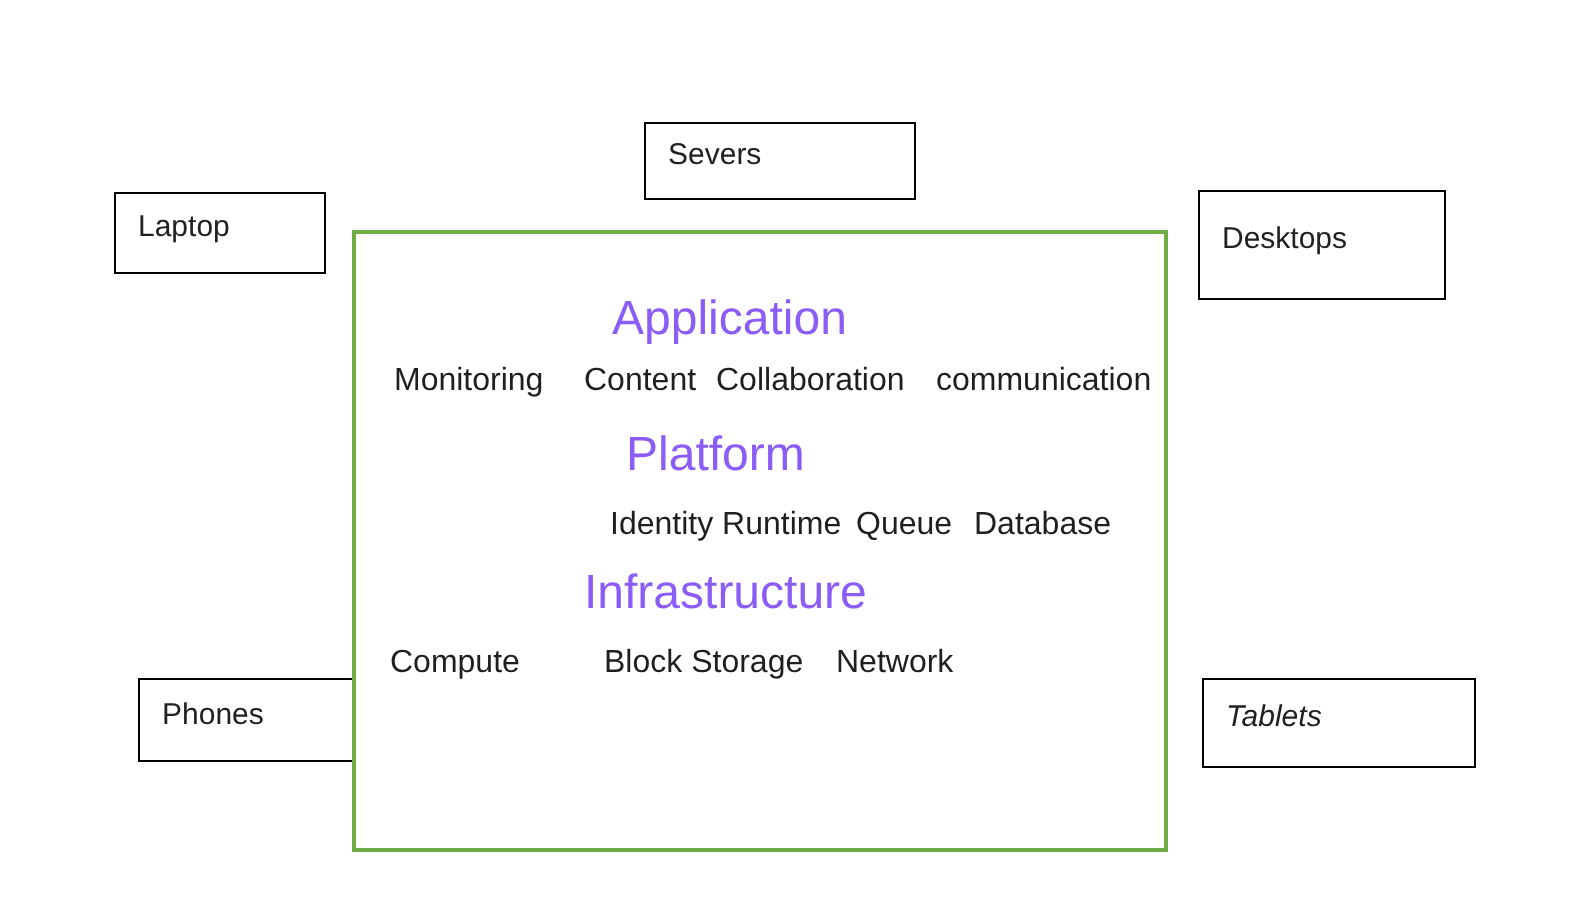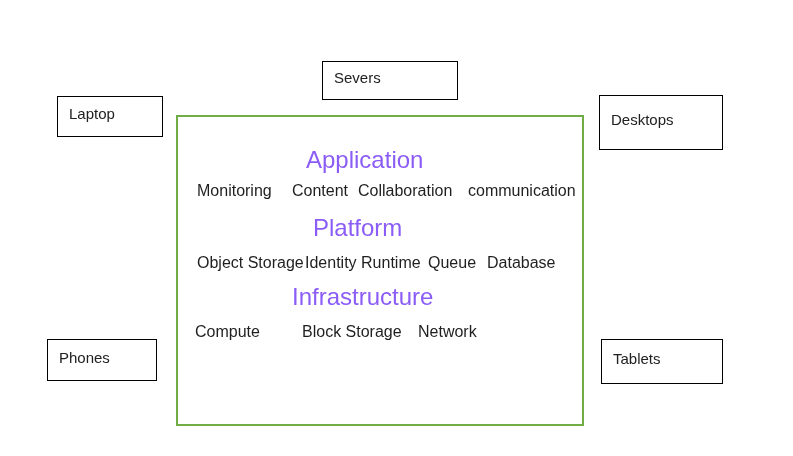--- a/index.html
+++ b/index.html
@@ -21,22 +21,22 @@
     display: flex;
     align-items: center;
     padding-left: 11px;
     padding-bottom: 6px;
     font-size: 15px;
     white-space: nowrap;
   }
   .b-servers  { left: 322px; top: 61px;  width: 136px; height: 39px; }
   .b-laptop   { left: 57px;  top: 96px;  width: 106px; height: 41px; }
   .b-desktops { left: 599px; top: 95px;  width: 124px; height: 55px; }
-  .b-phones   { left: 47px;  top: 339px; width: 110px; height: 42px; }
-  .b-tablets  { left: 601px; top: 339px; width: 122px; height: 45px; }
+  .b-phones   { left: 69px;  top: 339px; width: 110px; height: 42px; }
+  .b-tablets  { left: 601px; top: 339px; width: 137px; height: 45px; font-style: italic; }
   
   .stack-box {
     position: absolute;
     box-sizing: border-box;
     left: 176px; top: 115px;
     width: 408px; height: 311px;
     border: 2px solid #70AD47;
     background: #ffffff;
   }
   
@@ -91,21 +91,20 @@
 
   <div class="stack-box"></div>
 
   <div class="ltitle t-application">Application</div>
   <span class="svc w00">Monitoring</span>
   <span class="svc w01">Content</span>
   <span class="svc w02">Collaboration</span>
   <span class="svc w03">communication</span>
 
   <div class="ltitle t-platform">Platform</div>
-  <span class="svc w10">Object Storage</span>
   <span class="svc w11">Identity Runtime</span>
   <span class="svc w12">Queue</span>
   <span class="svc w13">Database</span>
 
   <div class="ltitle t-infrastructure">Infrastructure</div>
   <span class="svc w20">Compute</span>
   <span class="svc w21">Block Storage</span>
   <span class="svc w22">Network</span>
 
 </div>

